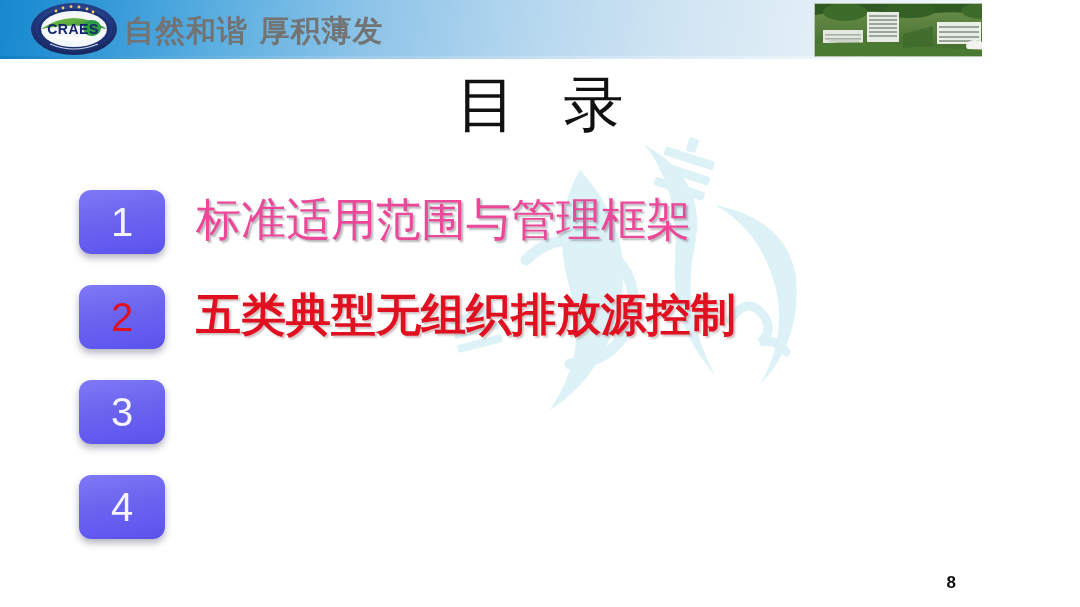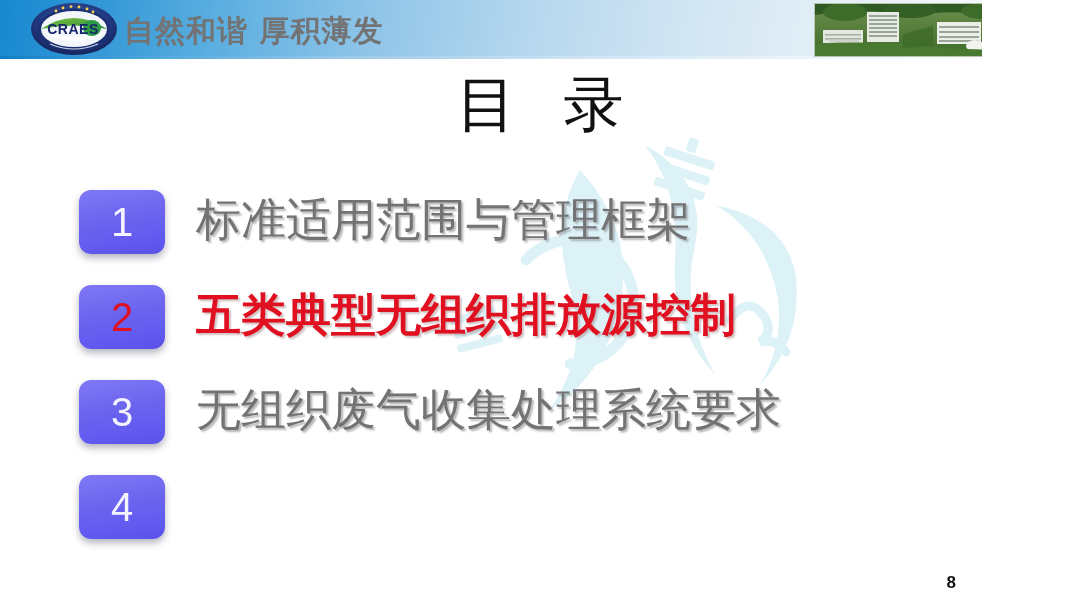--- a/index.html
+++ b/index.html
@@ -152,21 +152,21 @@
   .toc-row.is-highlight .toc-badge-num {
     color: #e01020;
   }
   .toc-label {
     position: absolute;
     left: 196px;
     top: 0;
     font-family: "DejaVu Sans", "Liberation Sans", sans-serif;
     font-size: 45px;
     line-height: 68px;
-    color: #737373;
+    color: #ec4899;
     white-space: nowrap;
     text-shadow: 2px 2px 2px rgba(120,120,130,0.55);
   }
   .toc-row.is-highlight .toc-label {
     color: #e01020;
     font-weight: bold;
     text-shadow: 2px 2px 2px rgba(150,120,120,0.45);
   }
 
   
@@ -327,21 +327,20 @@
       <div class="toc-badge">
         <span class="toc-badge-num">2</span>
       </div>
       <div class="toc-label">五类典型无组织排放源控制</div>
     </div>
 
     <div class="toc-row">
       <div class="toc-badge">
         <span class="toc-badge-num">3</span>
       </div>
-      <div class="toc-label">无组织废气收集处理系统要求</div>
     </div>
 
     <div class="toc-row">
       <div class="toc-badge">
         <span class="toc-badge-num">4</span>
       </div>
     </div>
 
   </div>
 

